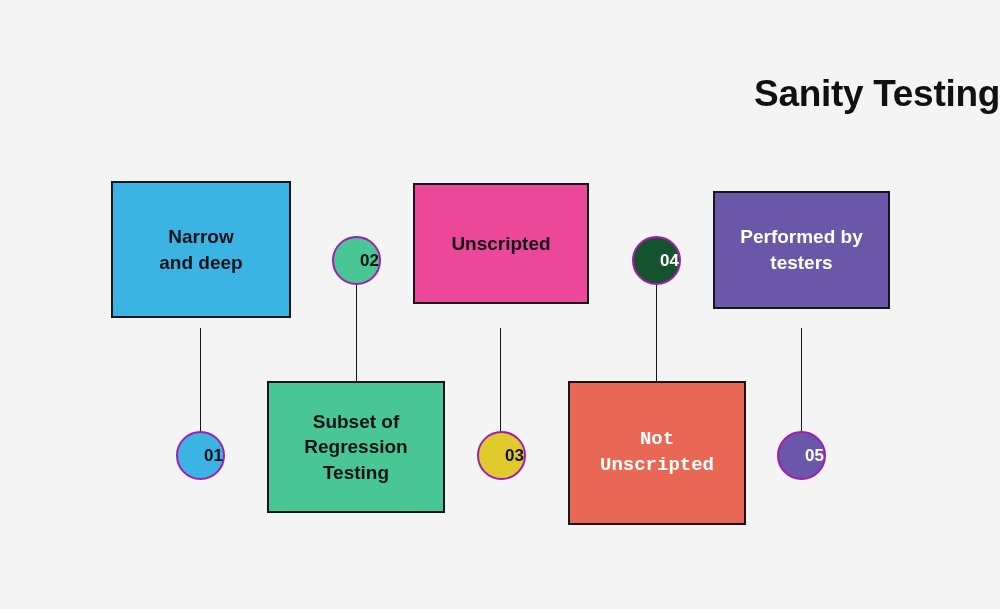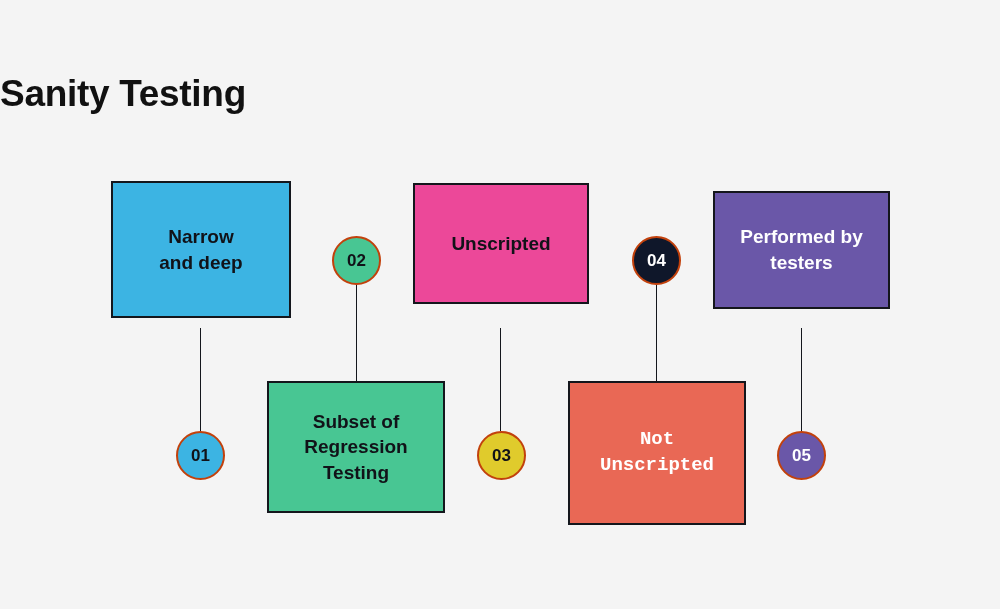--- a/index.html
+++ b/index.html
@@ -16,21 +16,21 @@
   #canvas {
     position: relative;
     width: 1000px;
     height: 609px;
   }
   .title {
     position: absolute;
     left: 0;
     top: 73px;
     width: 1000px;
-    text-align: left;
+    text-align: right;
     font-size: 37px;
     font-weight: bold;
     color: #111111;
     letter-spacing: -0.3px;
   }
   .node-box {
     position: absolute;
     box-sizing: border-box;
     border: 2px solid #14161c;
     display: flex;
@@ -38,25 +38,25 @@
     justify-content: center;
     text-align: center;
     font-size: 19px;
     font-weight: bold;
     line-height: 1.35;
     padding: 4px 10px;
   }
   .node-circle {
     position: absolute;
     box-sizing: border-box;
-    border: 2px solid #c2410c;
+    border: 2px solid #a21caf;
     border-radius: 50%;
     display: flex;
     align-items: center;
-    justify-content: center;
+    justify-content: flex-end;
     font-size: 17px;
     font-weight: bold;
   }
   .connector {
     position: absolute;
     width: 1px;
     background: #14161c;
   }
   .dark-text { color: #111218; }
   .light-text { color: #ffffff; }
@@ -95,21 +95,21 @@
   <div class="node-box dark-text" style="left:413px; top:183px; width:176px; height:121px; background:#ec4899;">
     <span>
       <span>Unscripted</span>
     </span>
   </div>
   <div class="node-circle dark-text" style="left:477px; top:431px; width:49px; height:49px; background:#E0CB2C;">
     <span>03</span>
   </div>
 
   <div class="connector" style="left:656px; top:285px; height:96px;"></div>
-  <div class="node-circle light-text" style="left:632px; top:236px; width:49px; height:49px; background:#0f172a;">
+  <div class="node-circle light-text" style="left:632px; top:236px; width:49px; height:49px; background:#14532d;">
     <span>04</span>
   </div>
   <div class="node-box light-text" style="left:568px; top:381px; width:178px; height:144px; background:#E96855;font-family:Liberation Mono, monospace;">
     <span>
       <span>Not</span><br>
       <span>Unscripted</span>
     </span>
   </div>
 
   <div class="connector" style="left:801px; top:328px; height:103px;"></div>

